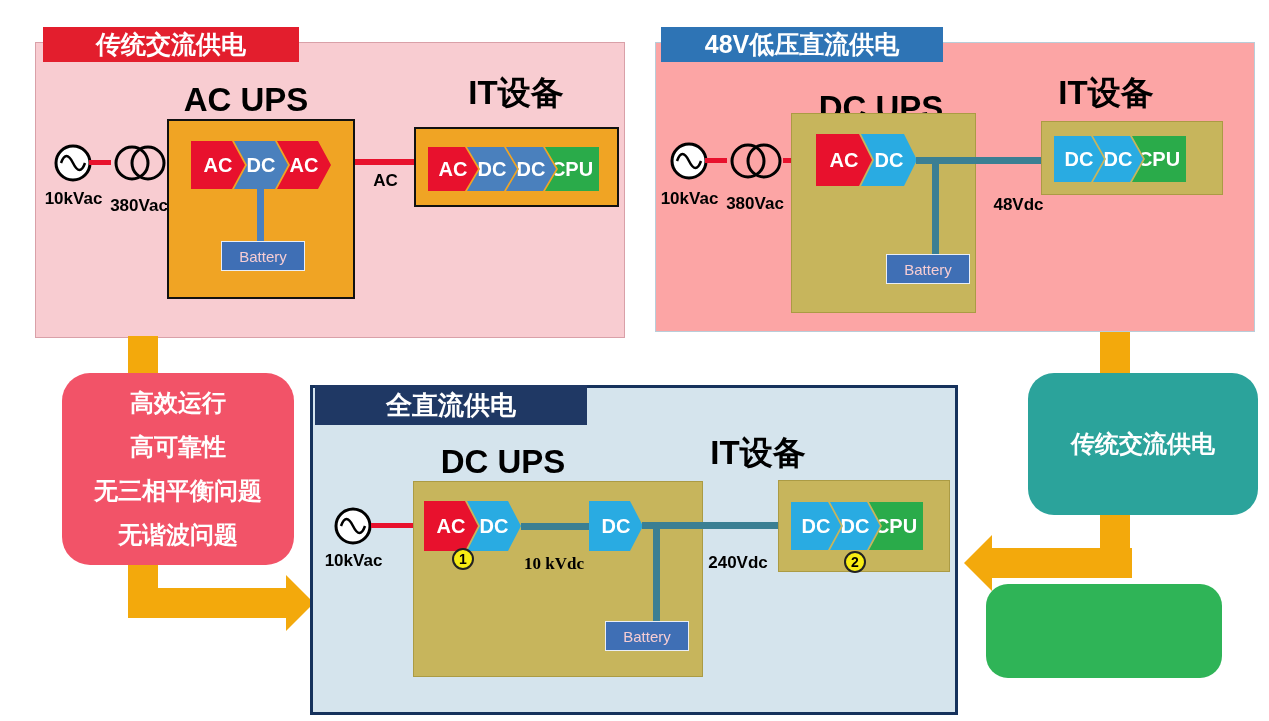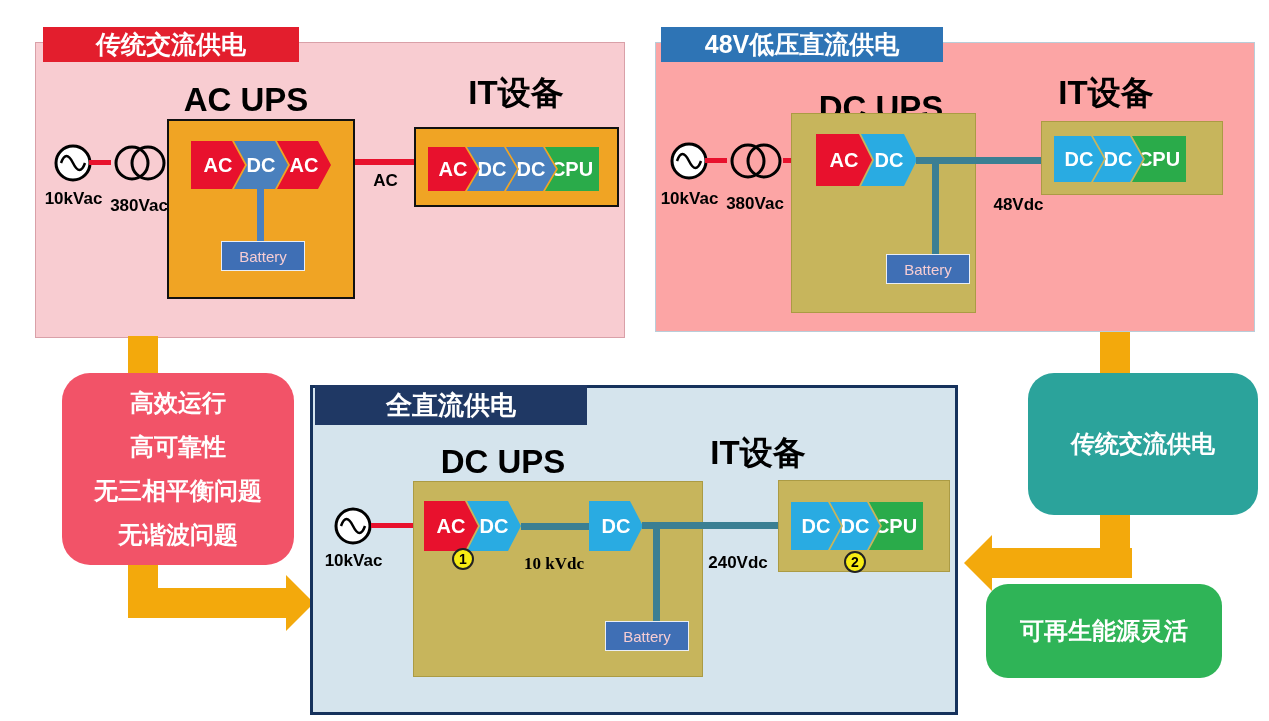--- a/index.html
+++ b/index.html
@@ -187,16 +187,15 @@
     <div>高可靠性</div>
     <div>无三相平衡问题</div>
     <div>无谐波问题</div>
   </div>
 
   <div class="note" style="left:1028px; top:373px; width:230px; height:142px; background:#2ba39b; border-radius:26px;">
     <div>传统交流供电</div>
   </div>
 
   <div class="note" style="left:986px; top:584px; width:236px; height:94px; background:#2fb457; border-radius:22px;">
-    <div>可再生能源灵活</div>
   </div>
 
 </div>
 
 </body></html>

